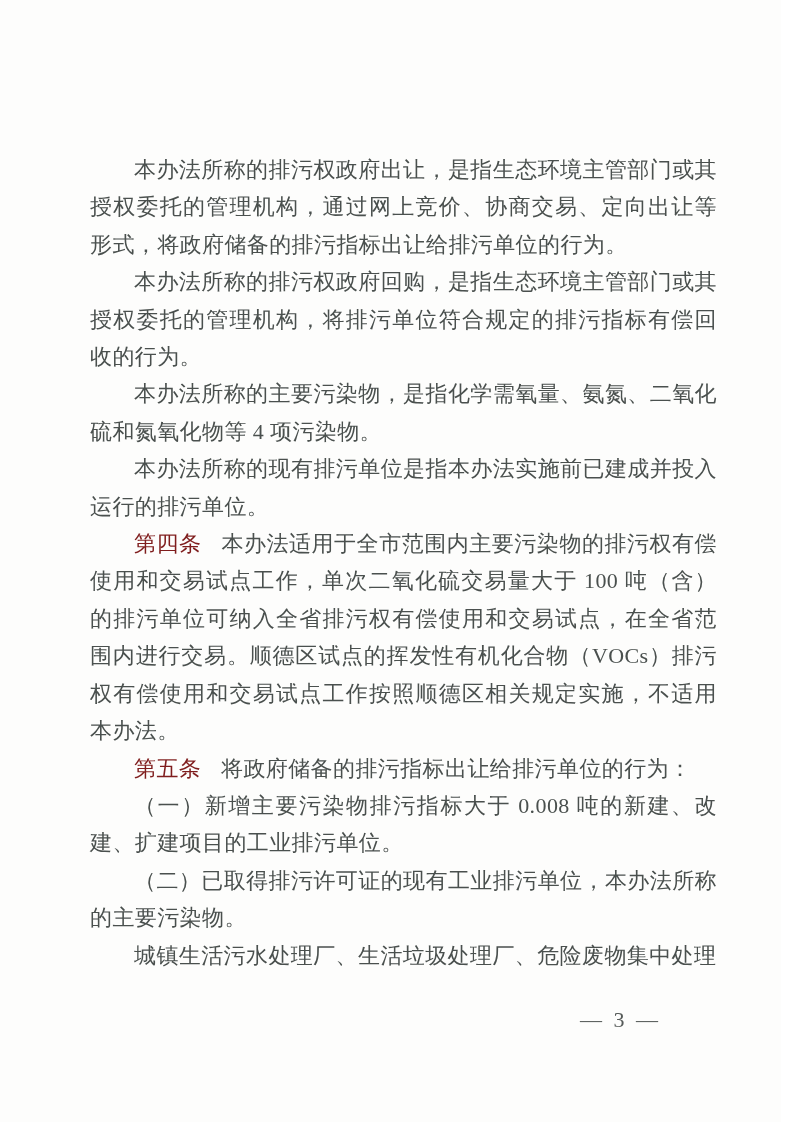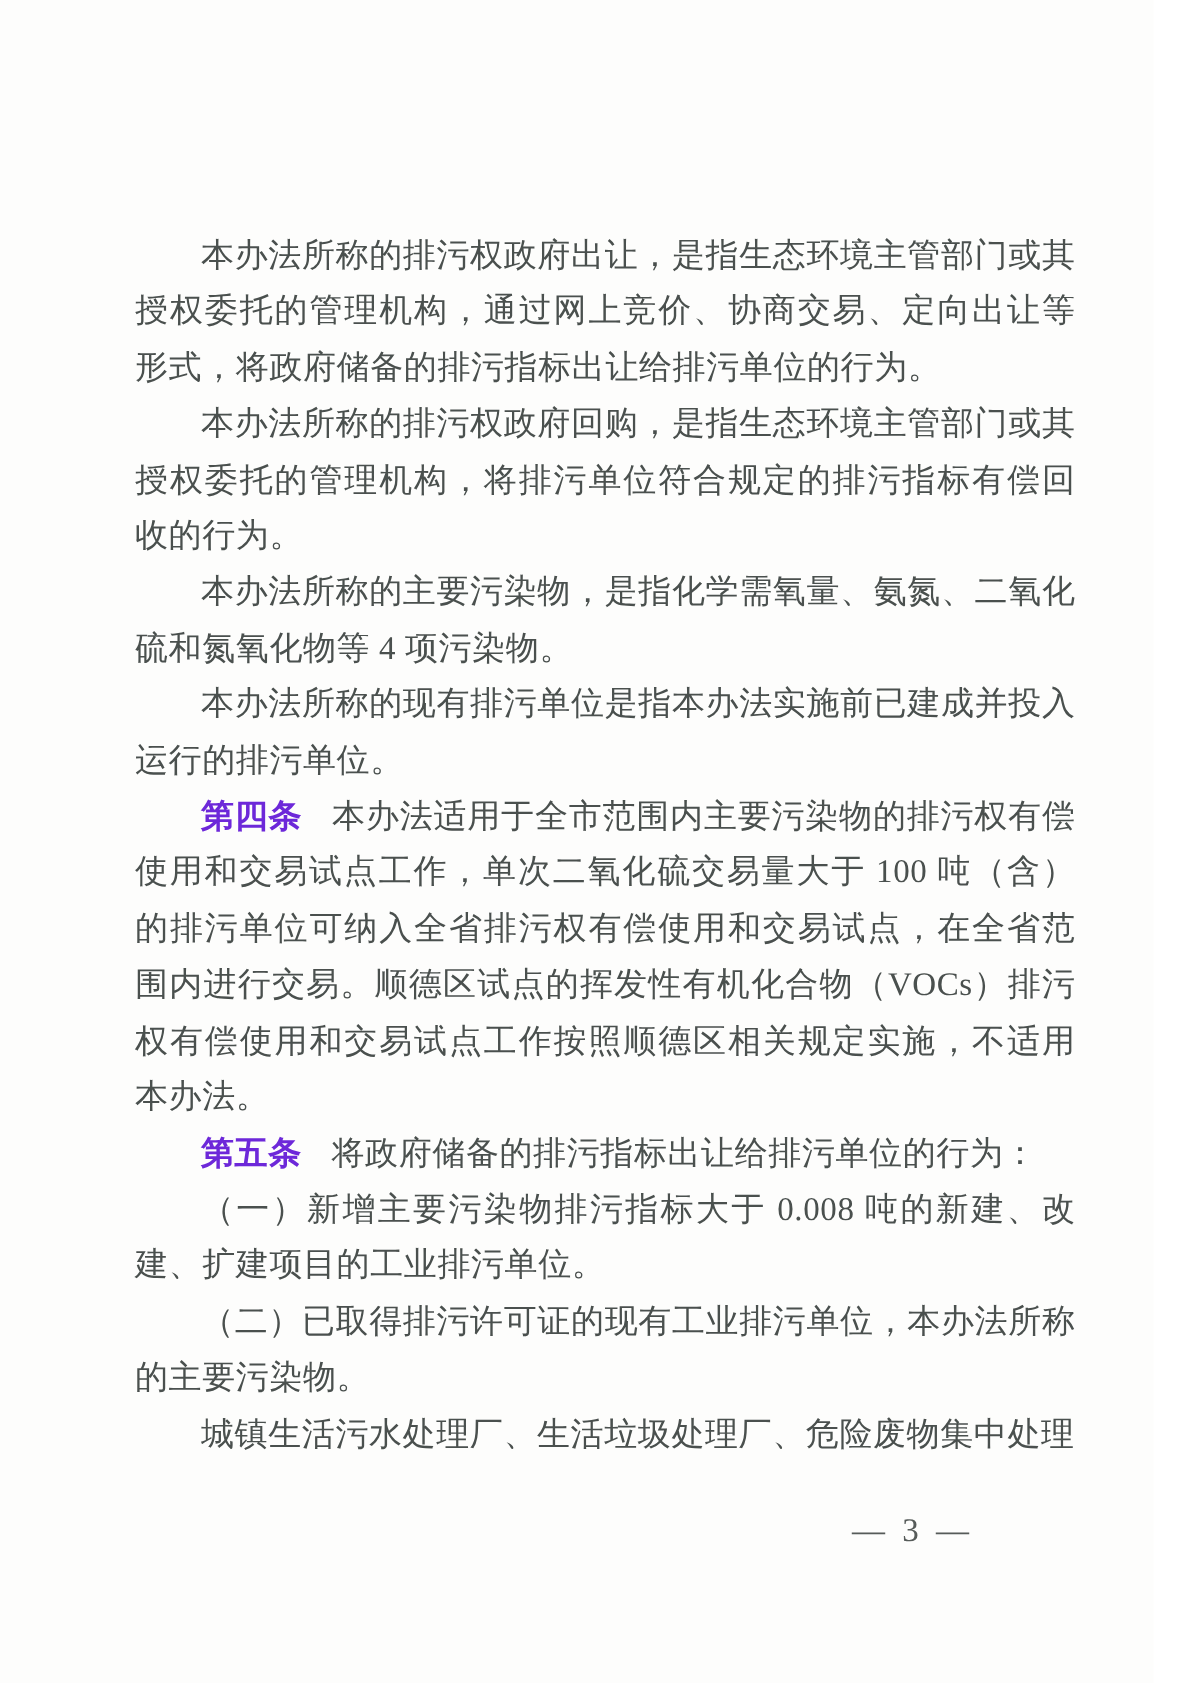--- a/index.html
+++ b/index.html
@@ -7,40 +7,41 @@
     padding: 0;
     background: #ffffff;
   }
   .page {
     position: relative;
     width: 769px;
     height: 1122px;
     background: #fdfdfc;
     overflow: hidden;
     font-family: "Liberation Serif", "DejaVu Serif", serif;
+    padding-left: 12px;
   }
   .doc-body {
     position: absolute;
     left: 90px;
     top: 151px;
     width: 627px;
     font-size: 22px;
     line-height: 37.4px;
     letter-spacing: 0.4px;
     color: #4a504e;
     text-align: justify;
   }
   .doc-body p {
     margin: 0;
     padding: 0;
     text-indent: 2em;
   }
   .article-label {
-    font-weight: bold;
-    color: #6d28d9;
+    font-weight: normal;
+    color: #7f1d1d;
     margin-right: 0.9em;
   }
   .page-number {
     position: absolute;
     top: 1007px;
     right: 120px;
     font-size: 22px;
     letter-spacing: 3px;
     color: #565b59;
     text-align: right;

